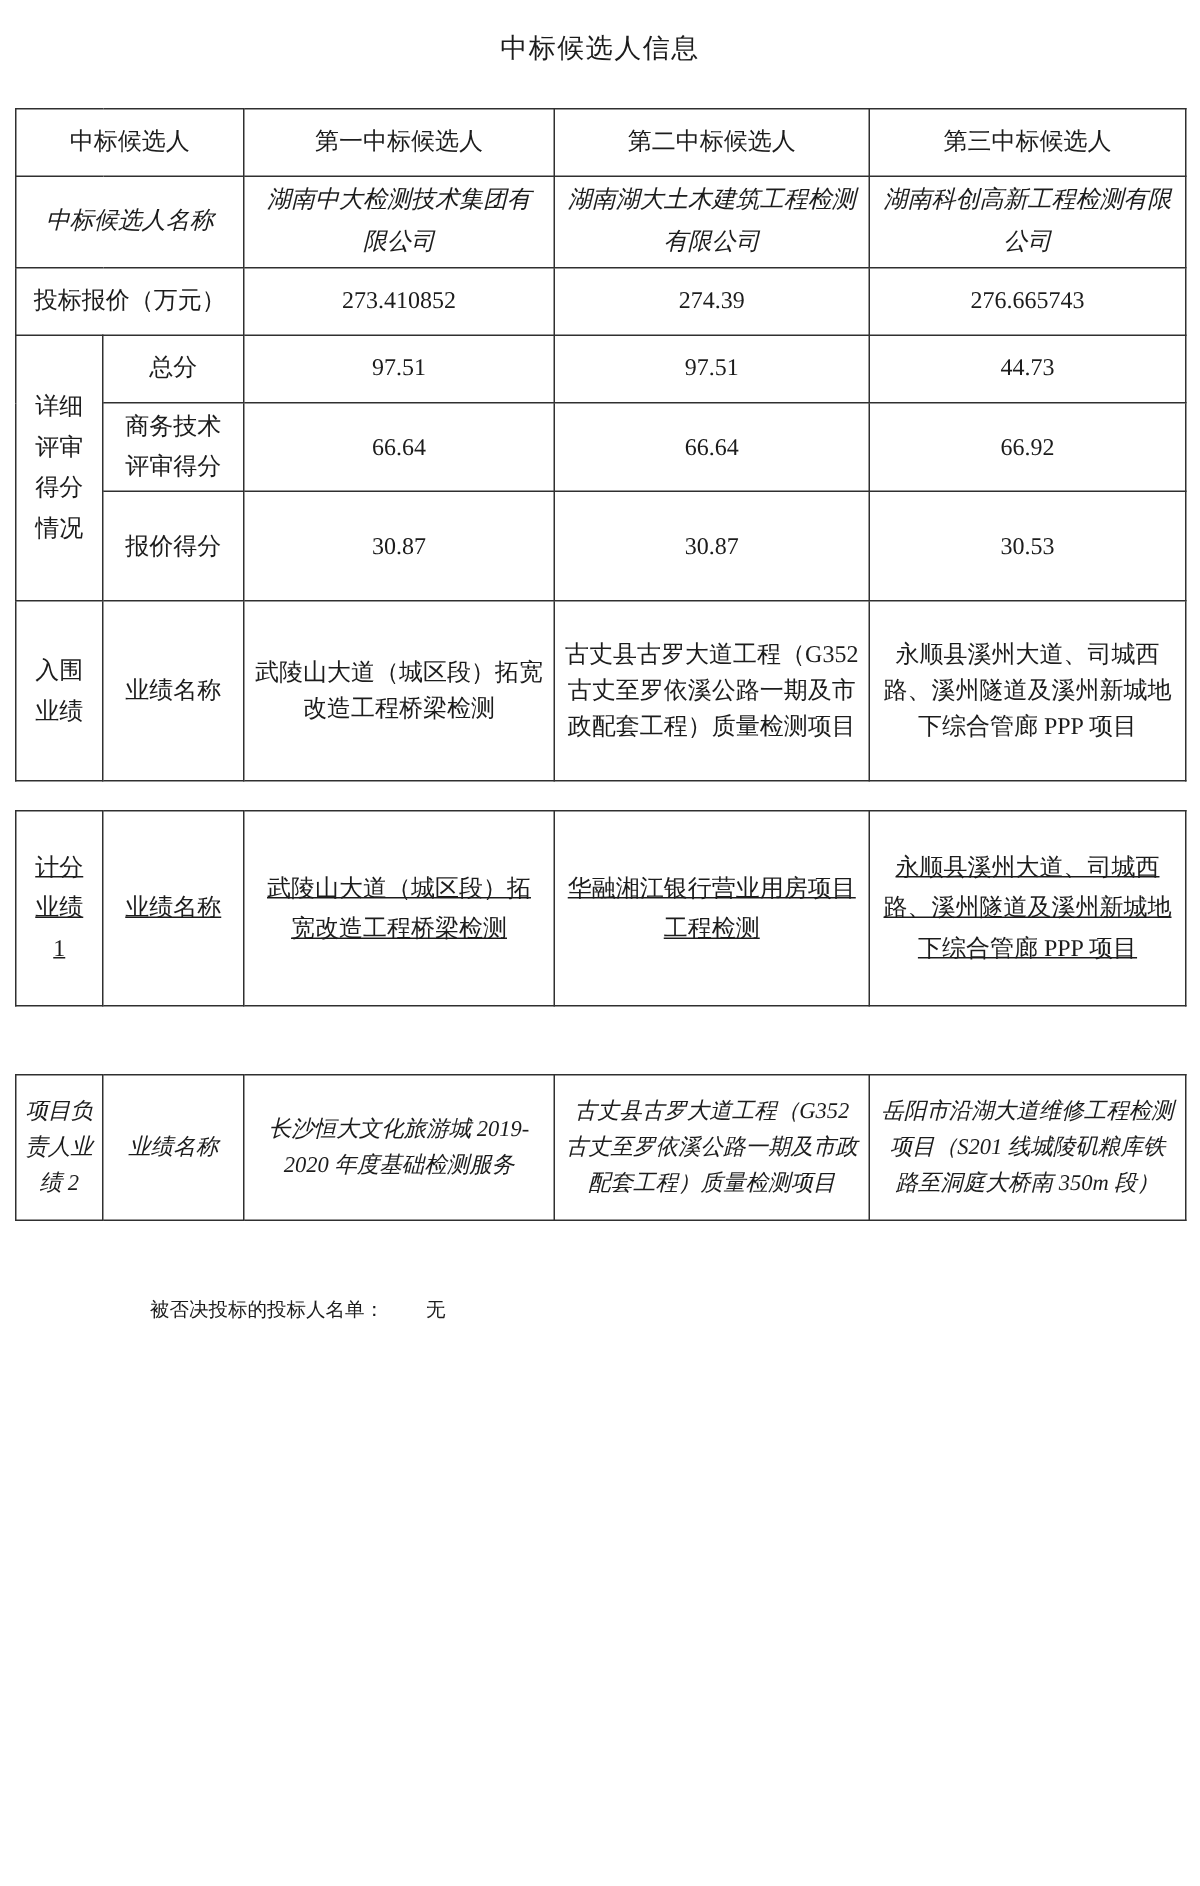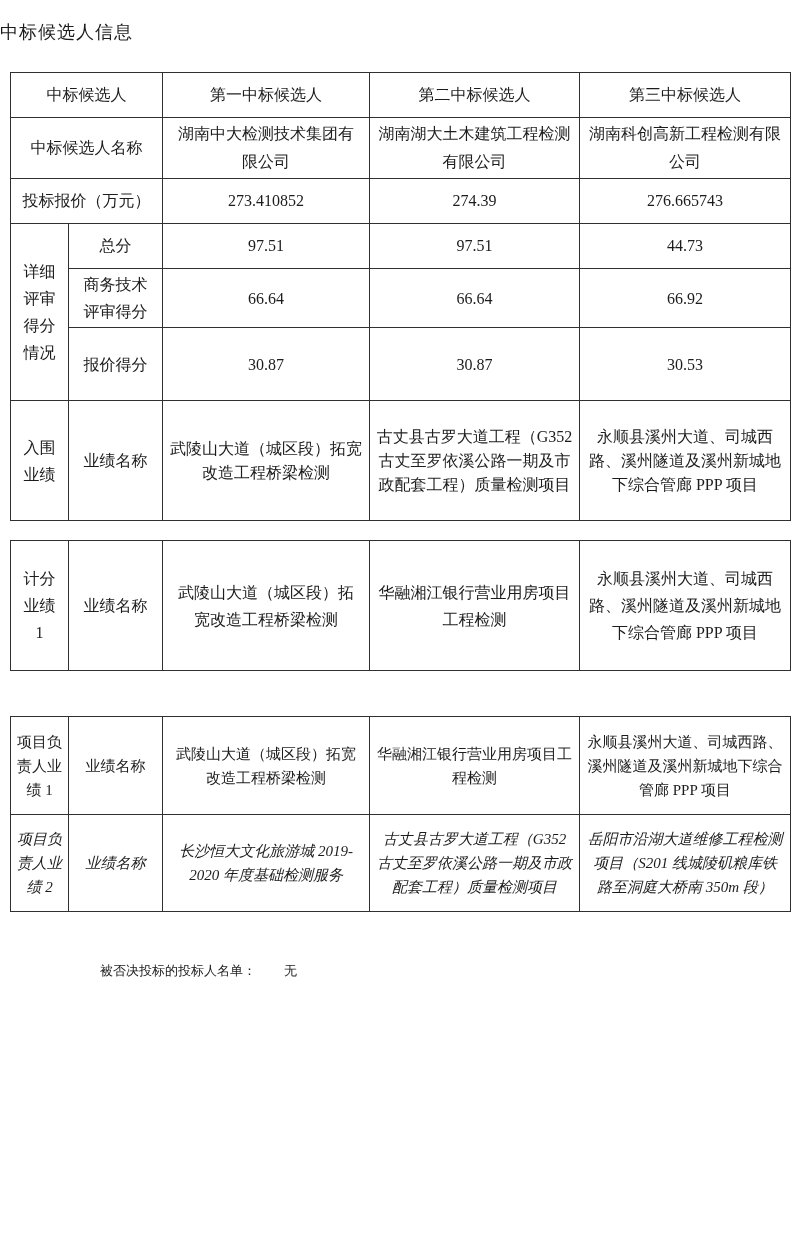--- a/index.html
+++ b/index.html
@@ -7,21 +7,21 @@
     position:relative;
     width:800px;height:1257px;
     margin:0 auto;
     background:#ffffff;
     color:#1c1c1c;
     font-family:"Liberation Serif","DejaVu Serif",serif;
     overflow:hidden;
   }
   .doc-title{
     margin:20px 0 0 0;
-    text-align:left;
+    text-align:center;
     font-size:18px;
     font-weight:normal;
     letter-spacing:1px;
   }
   table.doc{
     border-collapse:collapse;
     table-layout:fixed;
     margin-left:10px;
     width:780px;
   }
@@ -31,34 +31,34 @@
     vertical-align:middle;
     padding:2px 8px;
     font-size:16px;
     line-height:1.7;
     word-break:break-word;
     overflow:hidden;
   }
   
   #t1{margin-top:28px;}
   #t1 .r45{height:45px;}
-  #t1 .r57{height:57px;}
+  #t1 .r57{height:57px;font-style:italic;}
   #t1 .r53{height:53px;}
   #t1 .r73{height:73px;}
   #t1 .r120{height:120px;}
   #t1 td.wide-cell{line-height:1.75;}
   #t1 td.shortlist-cell{line-height:1.5;padding:2px 6px;}
   td.group-spread-4{line-height:2.6;padding:2px 2px;}
   td.group-spread-2{line-height:2.8;padding:2px 2px;}
   td.group-spread-3{line-height:2.55;padding:2px 2px;}
   td.label-narrow{padding:2px 18px;line-height:1.9;}
   td.label-plain{padding:2px 2px;}
   
   #t2{margin-top:19px;}
-  #t2 .r130{height:130px;}
+  #t2 .r130{height:130px;text-decoration:underline;}
   #t2 .r133{height:133px;}
   #t2 .r132{height:132px;}
   #t2 td{line-height:1.7;}
   
   #t3{margin-top:45px;}
   #t3 .r98{height:98px;}
   #t3 .r97{height:97px;font-style:italic;}
   #t3 td{font-size:15px;line-height:1.6;padding:2px 6px;}
   #t3 td.group-cell{padding:2px 2px;}
   
@@ -153,27 +153,20 @@
 
   <table class="doc" id="t3">
     <colgroup>
       <col style="width:58px">
         <col style="width:94px">
         <col style="width:207px">
         <col style="width:210px">
         <col style="width:211px">
     </colgroup>
     <tbody>
-        <tr class="r98">
-      <td class="group-cell">项目负责人业绩 1</td>
-      <td>业绩名称</td>
-      <td>武陵山大道（城区段）拓宽改造工程桥梁检测</td>
-      <td>华融湘江银行营业用房项目工程检测</td>
-      <td>永顺县溪州大道、司城西路、溪州隧道及溪州新城地下综合管廊 PPP 项目</td>
-    </tr>
     <tr class="r97">
       <td class="group-cell">项目负责人业绩 2</td>
       <td>业绩名称</td>
       <td>长沙恒大文化旅游城 2019-2020 年度基础检测服务</td>
       <td>古丈县古罗大道工程（G352 古丈至罗依溪公路一期及市政配套工程）质量检测项目</td>
       <td>岳阳市沿湖大道维修工程检测项目（S201 线城陵矶粮库铁路至洞庭大桥南 350m 段）</td>
     </tr>
   </tbody>
     </table>
 

